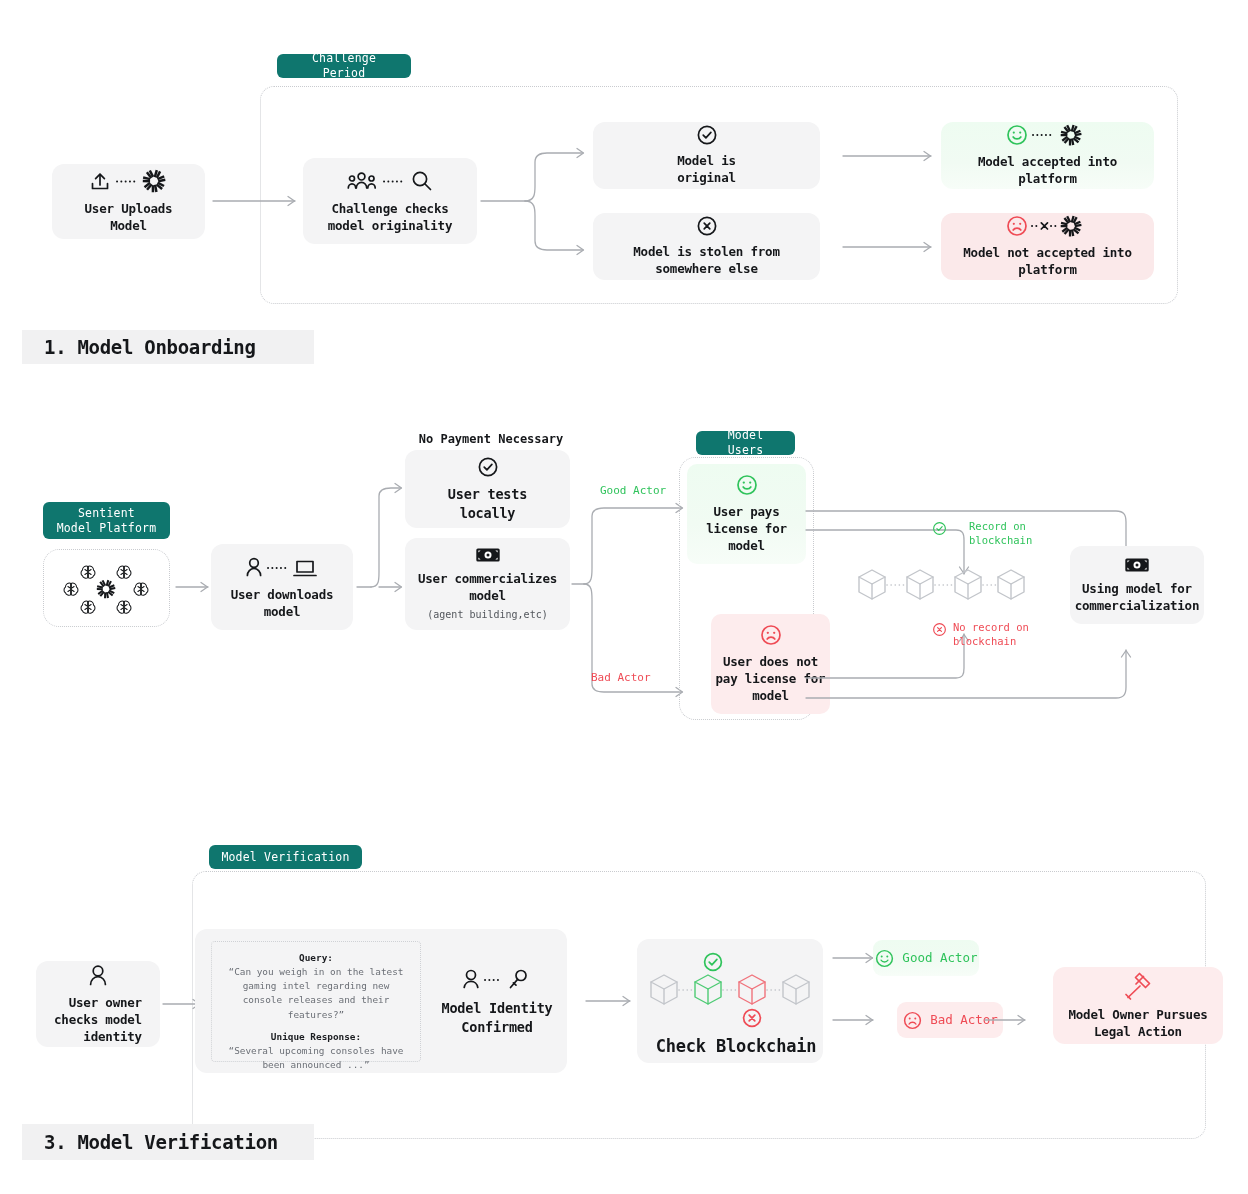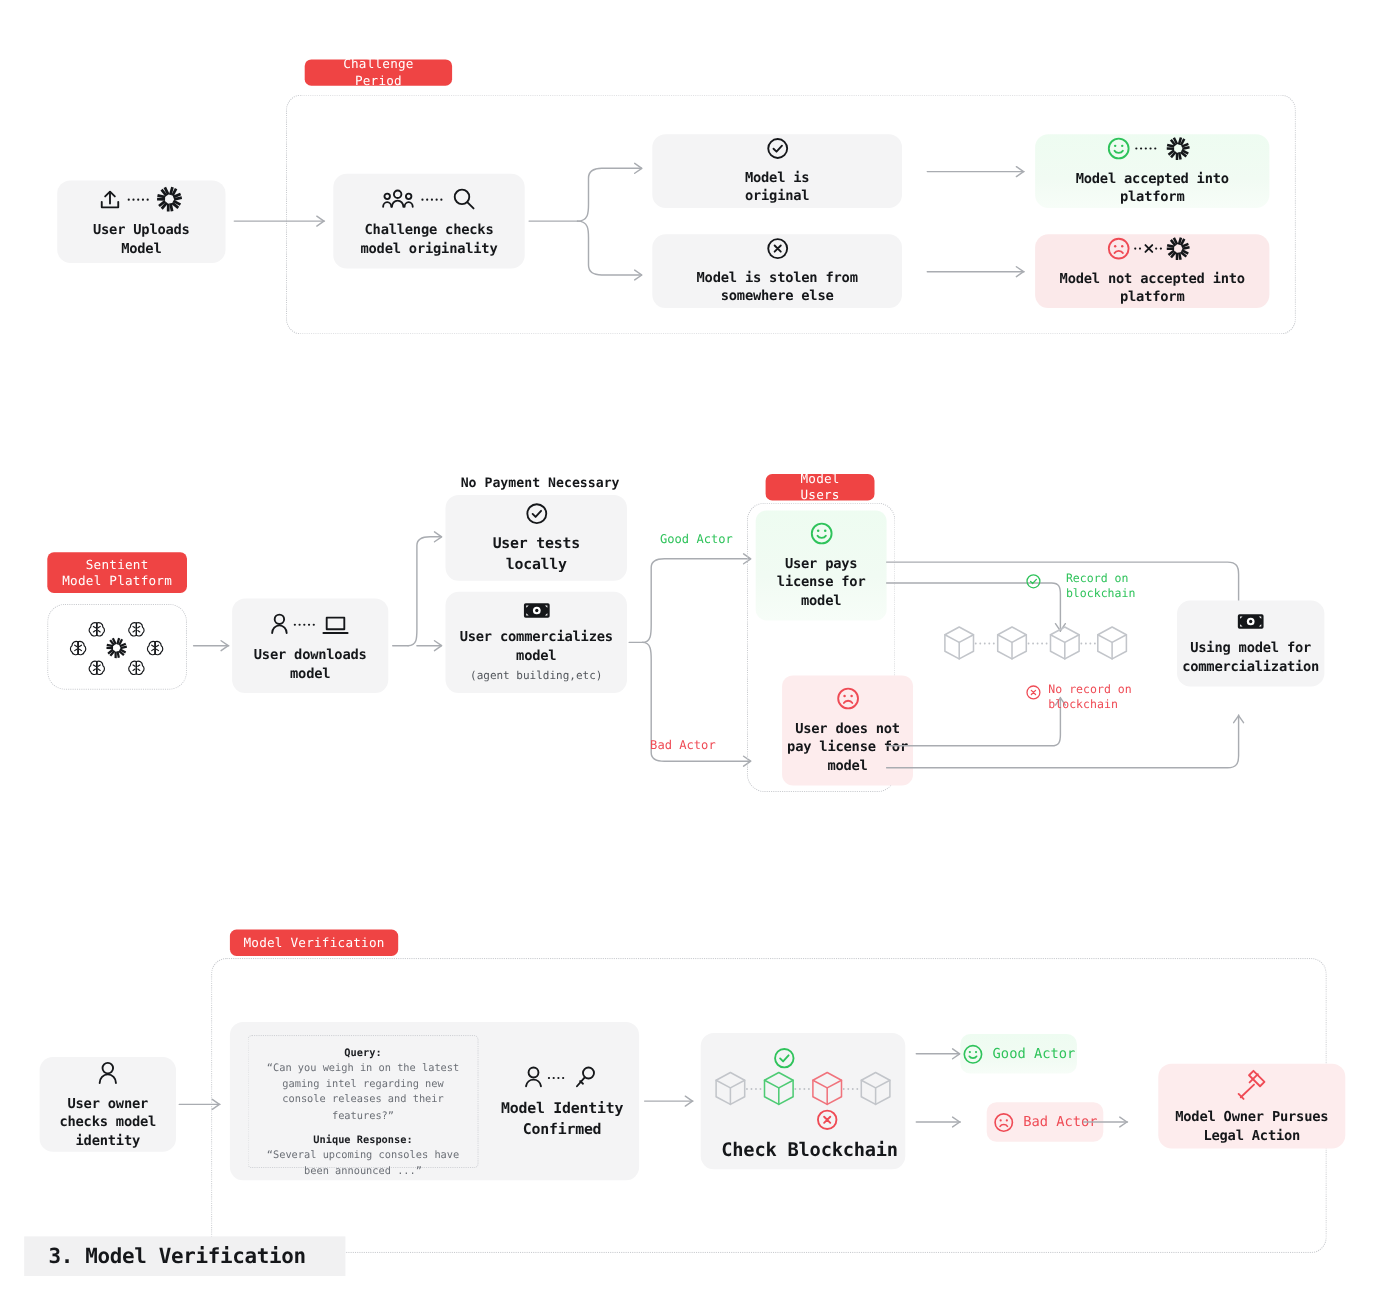--- a/index.html
+++ b/index.html
@@ -20,21 +20,21 @@
   .node .lbl{font-size:12.5px;font-weight:700;letter-spacing:-.2px;color:#15171a;}
   .node .sub{font-size:10px;font-weight:400;color:#52565c;margin-top:3px;}
   .node .ic{margin-bottom:7px;display:flex;align-items:center;justify-content:center;}
 
   .node.green{background:linear-gradient(180deg,#eefcf1 0%,#f1fbf3 60%,#f7fdf8 100%);}
   .node.red{background:#fbe9ea;}
   .node.red2{background:#fdeced;margin-left:24px;}
 
   
   .badge{
-    background:#ef4444;color:#ffffff;border-radius:6px;
+    background:#0f766e;color:#ffffff;border-radius:6px;
     font-size:11.5px;font-weight:400;letter-spacing:.2px;
     display:flex;align-items:center;justify-content:center;
     padding:12px 12px;white-space:pre-line;text-align:center;line-height:1.3;
   }
 
   
   .region{border:1.6px dotted #c9cbcf;border-radius:14px;background:transparent;}
   .region-inner{border:1.6px dotted #c9cbcf;border-radius:16px;background:transparent;}
 
   
@@ -287,20 +287,23 @@
                 <path class="inkf" d="M5.0 -10.2 l2.2 1.2 -3.3 6.4 -2.2 -1.2 z"></path>
               </g>
           </g>
         </g>
       </svg>
     </div>
     <div class="lbl" style="white-space:pre-line">Model not accepted into
 platform</div>
   </div>
 
+  <div class="abs seclabel" style="left:22px;top:330px;width:292px;height:34px;">
+    <span>1. Model Onboarding</span>
+  </div>
 
   <div class="abs badge" style="left:43px;top:502px;width:127px;height:37px;">
     <span>Sentient
 Model Platform</span>
   </div>
 
   <div class="abs region-inner" style="left:43px;top:549px;width:127px;height:78px;">
     <svg width="125" height="76" viewBox="0 0 125 76">
 
       <g>
@@ -574,38 +577,38 @@
 commercialization</div>
   </div>
 
 
   <div class="abs badge" style="left:209px;top:845px;width:153px;height:22px;">
     <span>Model Verification</span>
   </div>
 
   <div class="abs region" style="left:192px;top:871px;width:1014px;height:268px;"></div>
 
-  <div class="abs node" style="left:36px;top:961px;width:124px;height:86px;">
+  <div class="abs node" style="left:36px;top:961px;width:124px;height:86px;text-align:right;">
     <div class="ic">
       <svg width="30" height="26" viewBox="0 0 30 26">
         <circle class="ink" cx="15" cy="9" r="4.8"></circle>
         <path class="ink" d="M7.6 22.5 a7.4 7.8 0 0 1 14.8 0"></path>
       </svg>
     </div>
     <div class="lbl" style="white-space:pre-line">User owner
 checks model
 identity</div>
   </div>
 
   <svg class="abs" style="left:163px;top:993px;width:45px;height:22px;" viewBox="0 0 45 22">
     <line class="wire" x1="0" y1="11" x2="37" y2="11"></line>
     <path class="wire" d="M30 6.5 L36.5 11 L30 15.5"></path>
   </svg>
 
-  <div class="abs node" style="left:209px;top:929px;width:372px;height:144px;border-radius:12px;flex-direction:row;justify-content:flex-start;align-items:center;">
+  <div class="abs node" style="left:195px;top:929px;width:372px;height:144px;border-radius:12px;flex-direction:row;justify-content:flex-start;align-items:center;">
     <div class="querycard" style="margin-left:16px;width:210px;height:121px;">
       <div class="qh">Query:</div>
       <div class="qt">“Can you weigh in on the latest gaming intel regarding new console releases and their features?”</div>
       <div class="qgap"></div>
       <div class="qh">Unique Response:</div>
       <div class="qt">“Several upcoming consoles have been announced ...”</div>
     </div>
     <div style="flex:1;display:flex;flex-direction:column;align-items:center;justify-content:center;margin-left:6px;">
       <div class="ic">
         <svg width="74" height="26" viewBox="0 0 74 26">

